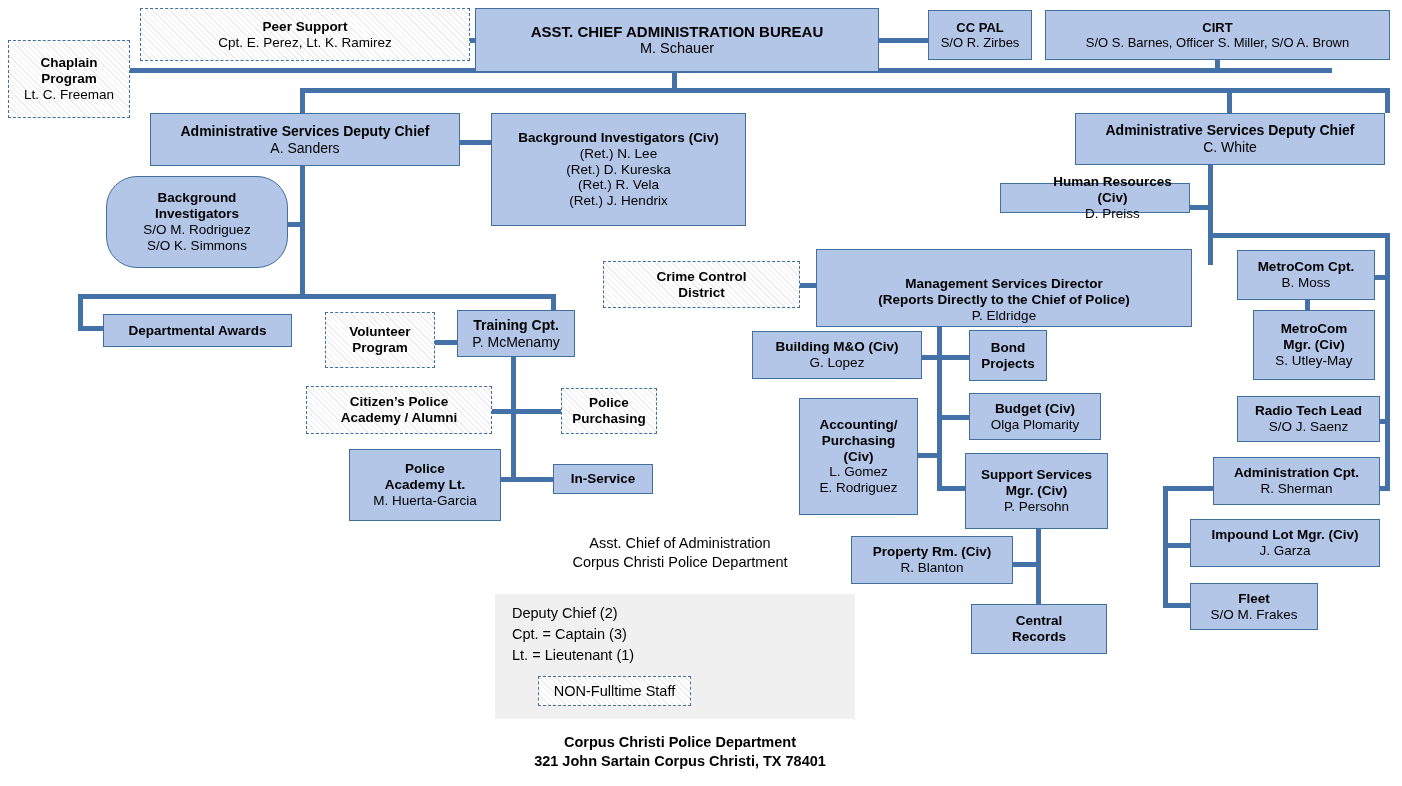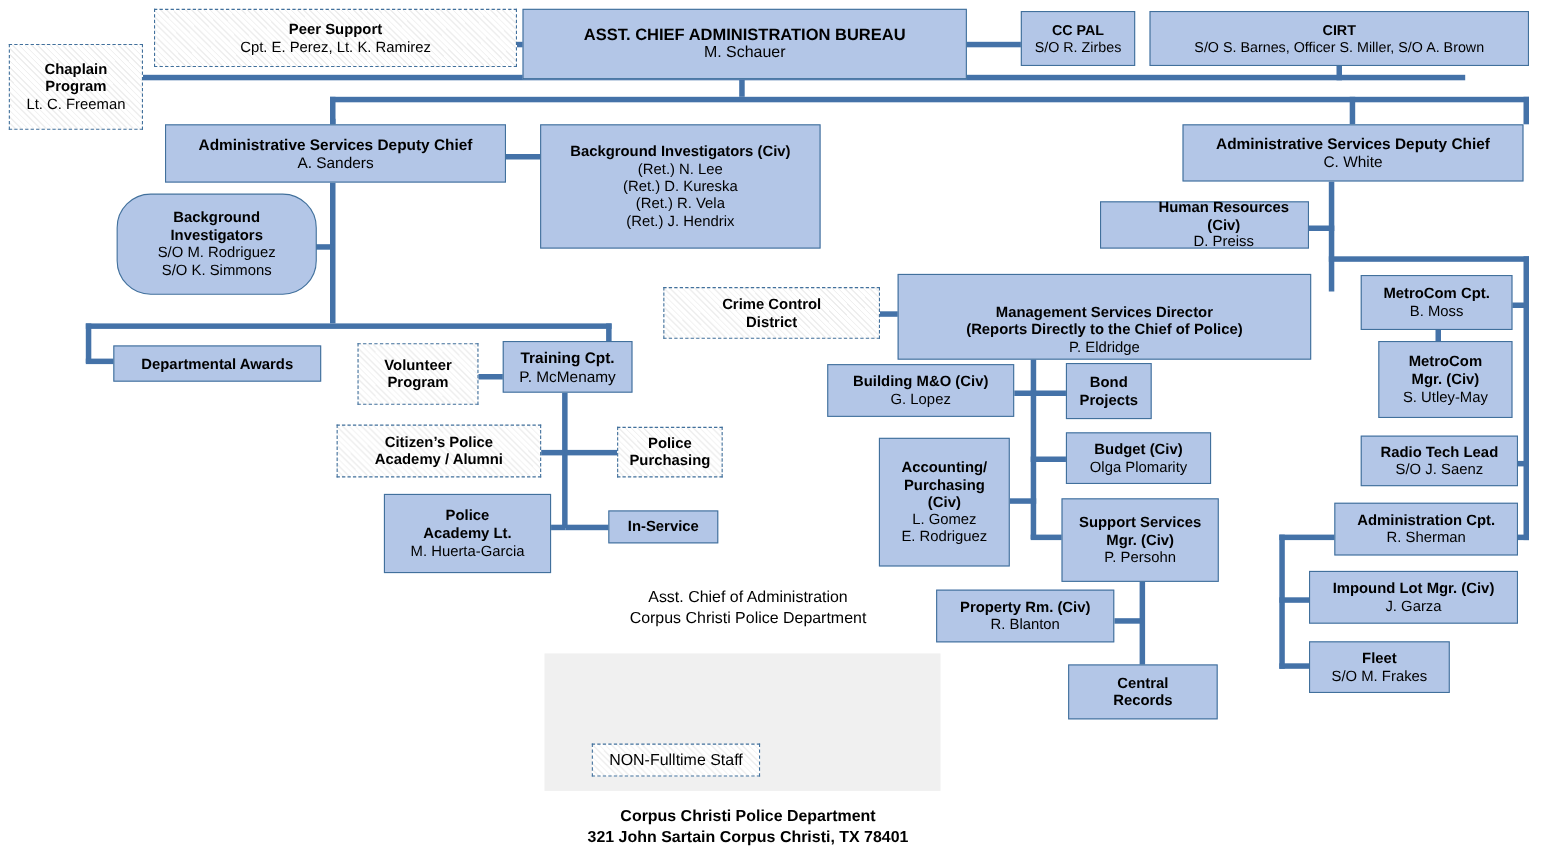--- a/index.html
+++ b/index.html
@@ -274,21 +274,21 @@
   <div class="node" style="left:971px;top:604px;width:136px;height:50px;font-size:13.5px;">
     <span class="t">Central</span>
     <span class="t">Records</span>
   </div>
 
   <div class="node" style="left:1075px;top:113px;width:310px;height:52px;font-size:14px;">
     <span class="t">Administrative Services Deputy Chief</span>
     <span class="s">C. White</span>
   </div>
 
-  <div class="node" style="left:1000px;top:183px;width:190px;height:43px;font-size:13.5px;padding-left:38px;">
+  <div class="node" style="left:1000px;top:183px;width:190px;height:30px;font-size:13.5px;padding-left:38px;">
     <span class="t">Human Resources (Civ)</span>
     <span class="s">D. Preiss</span>
   </div>
 
   <div class="node" style="left:1237px;top:250px;width:138px;height:50px;font-size:13.5px;">
     <span class="t">MetroCom Cpt.</span>
     <span class="s">B. Moss</span>
   </div>
 
   <div class="node" style="left:1253px;top:310px;width:122px;height:70px;font-size:13.5px;">
@@ -318,20 +318,25 @@
   </div>
 
   <div class="txt" style="left:495px;top:534px;width:370px;font-size:14.5px;text-align:center;">
     <div>Asst. Chief of Administration</div>
     <div>Corpus Christi Police Department</div>
     <div style="font-weight:bold;margin-top:40px;">07-12-2024</div>
   </div>
 
   <div class="legendbox" style="left:495px;top:594px;width:360px;height:125px;"></div>
 
+  <div class="legendlines" style="left:512px;top:603px;width:300px;font-size:14.5px;">
+    <div>Deputy Chief (2)</div>
+    <div>Cpt. = Captain (3)</div>
+    <div>Lt. = Lieutenant (1)</div>
+  </div>
 
   <div class="legendswatch" style="left:510px;top:676px;width:153px;height:30px;font-size:14.5px;margin-left:28px;">
     <span>NON-Fulltime Staff</span>
   </div>
 
   <div class="txt" style="left:495px;top:733px;width:370px;font-size:14.5px;font-weight:bold;">
     <div>Corpus Christi Police Department</div>
     <div>321 John Sartain Corpus Christi, TX 78401</div>
   </div>
 

